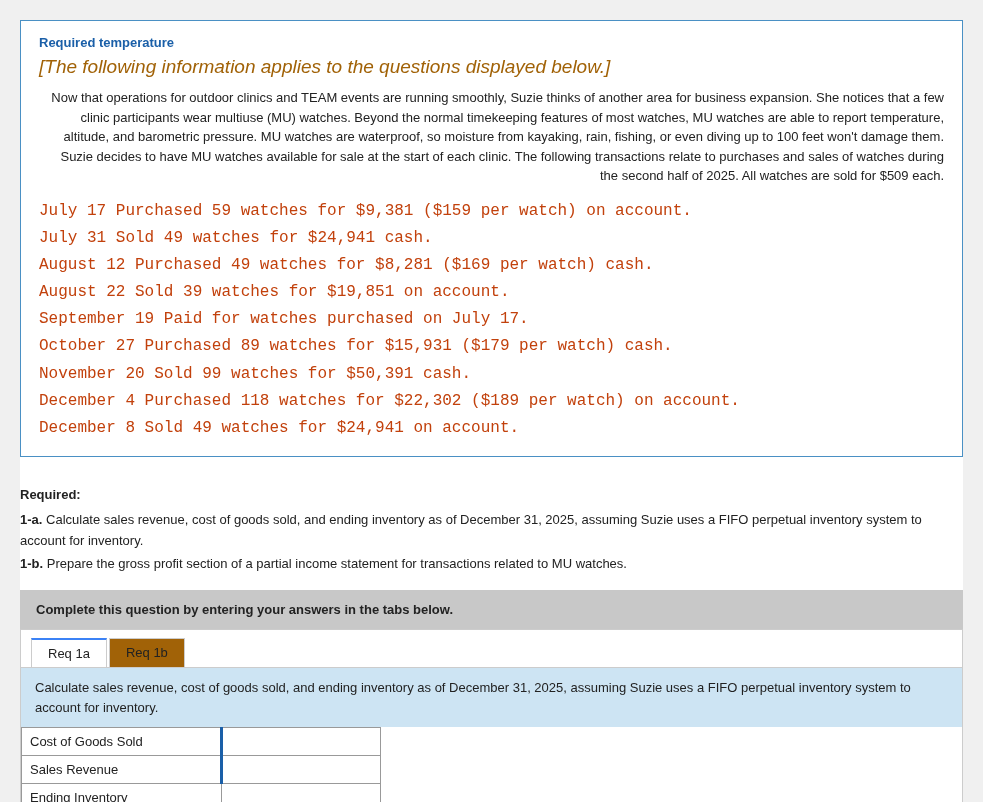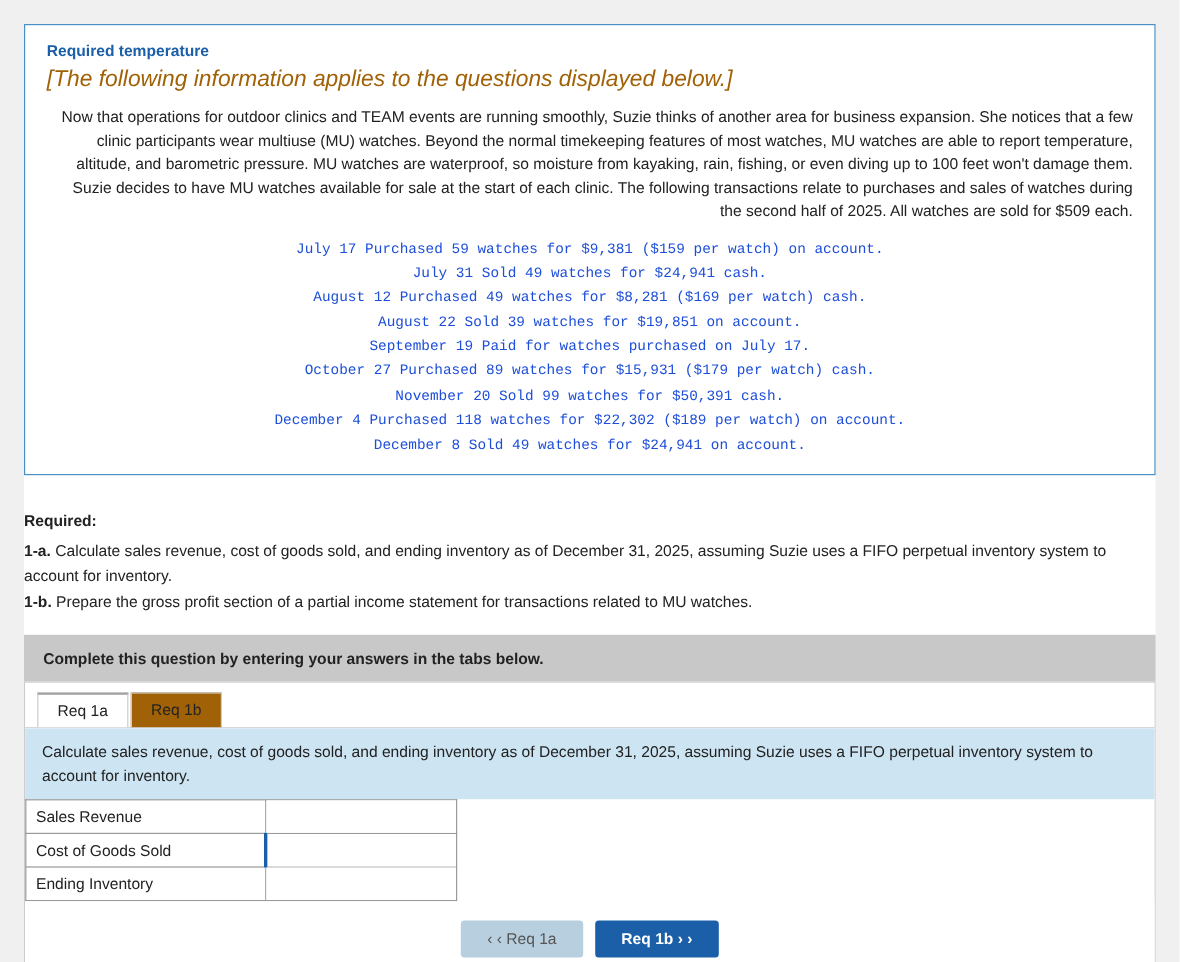--- a/index.html
+++ b/index.html
@@ -42,24 +42,23 @@
     .info-box-text {
       color: #222;
       line-height: 1.5;
       margin-bottom: 12px;
       font-size: 13px;
       text-align: right;
     }
 
     .transactions {
       font-family: 'Courier New', monospace;
-      font-size: 12px;
+      font-size: 16px;
       line-height: 1.7;
-      color: #1d4ed8;
-      text-align: center;
+      color: #c2410c;
     }
 
     
     .required-section {
       padding: 10px 0 14px 0;
       font-size: 13px;
       line-height: 1.6;
     }
 
     .required-title {
@@ -100,21 +99,21 @@
       border: 1px solid #ccc;
       border-bottom: none;
       cursor: pointer;
       font-size: 13px;
       background: #fff;
       margin-right: 2px;
     }
 
     .tab.active {
       background: #fff;
-      border-top: 2px solid #a3a3a3;
+      border-top: 2px solid #3b82f6;
       font-weight: normal;
     }
 
     .tab:not(.active) {
       background: #a16207;
     }
 
     
     .tab-content {
       background: #fff;
@@ -256,28 +255,28 @@
       </div>
     </div>
 
     <div class="tab-content">
       <div class="tab-description">Calculate sales revenue, cost of goods sold, and ending inventory as of December 31, 2025, assuming Suzie uses a FIFO perpetual inventory system to account for inventory.</div>
 
       <div class="table-wrapper">
         <table class="answer-table">
           <tbody>
             <tr>
-              <td>Sales Revenue</td>
-              <td>
+              <td>Cost of Goods Sold</td>
+              <td style="border-left: 3px solid #1a5fa8;">
                 <input type="text" value="" style="">
               </td>
             </tr>
             <tr>
-              <td>Cost of Goods Sold</td>
-              <td style="border-left: 3px solid #1a5fa8;">
+              <td>Sales Revenue</td>
+              <td>
                 <input type="text" value="" style="">
               </td>
             </tr>
             <tr>
               <td>Ending Inventory</td>
               <td>
                 <input type="text" value="" style="">
               </td>
             </tr>
           </tbody>

